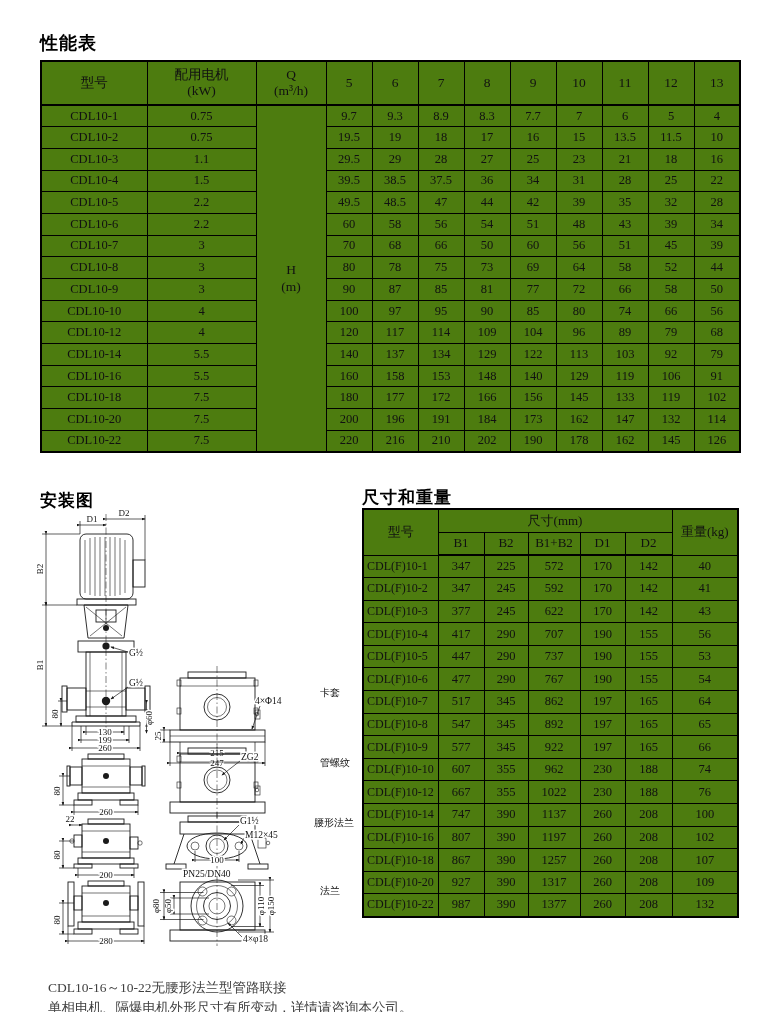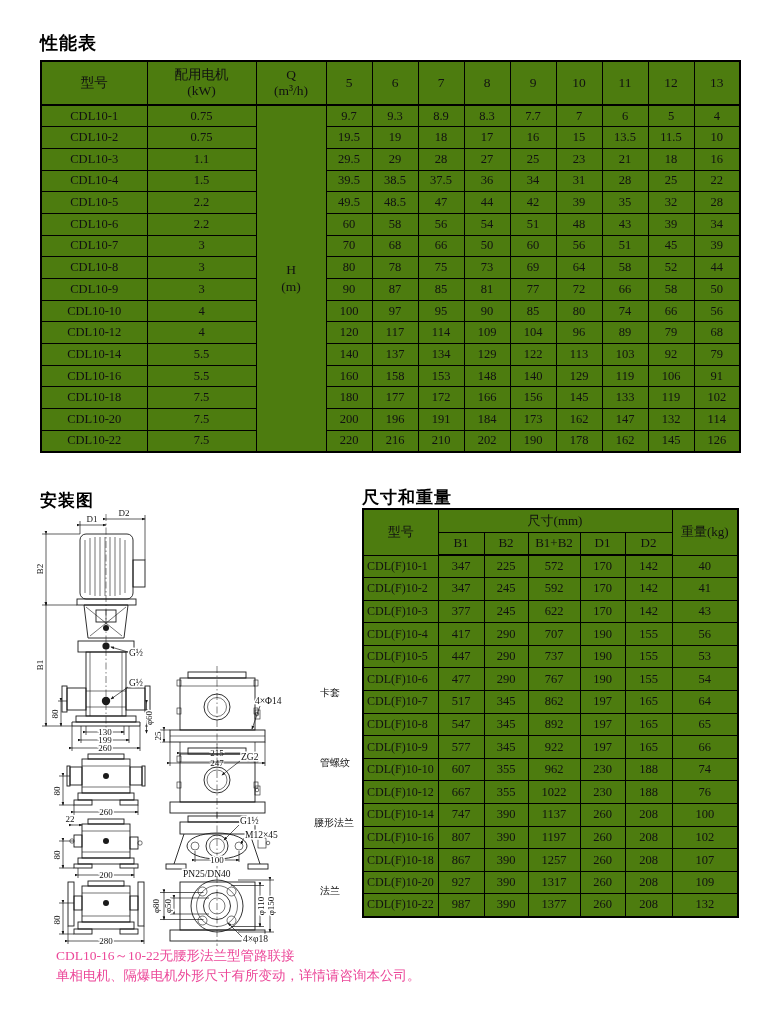--- a/index.html
+++ b/index.html
@@ -25,21 +25,21 @@
   .hdr-2line div { line-height:1.15; }
 
   
   #dim-table { position:absolute; left:362px; top:508px; width:377px; border:2px solid #000; }
   #dim-table thead th { height:23px; font-size:13px; }
   #dim-table thead tr:last-child th { border-bottom:2px solid #000; }
   #dim-table td { height:22.6px; font-size:12.5px; padding:0; }
   #dim-table td:first-child { text-align:left; padding-left:3px; font-size:12px; }
 
   
-  .footnote { position:absolute; left:56px; font-size:13.5px; color:#ec4899; }
+  .footnote { position:absolute; left:48px; font-size:13.5px; color:#404040;margin-top:32px; }
   #footnote-1 { top:947px; }
   #footnote-2 { top:967px; }
 
   
   #install-diagram { position:absolute; left:28px; top:504px; width:332px; height:446px; }
   .ln  { stroke:#1a1a1a; stroke-width:.9; fill:none; }
   .thin{ stroke:#1a1a1a; stroke-width:.6; fill:none; }
   .dim { stroke:#1a1a1a; stroke-width:.7; fill:none; }
   .cl  { stroke:#1a1a1a; stroke-width:.55; fill:none; stroke-dasharray:7 2.5 1.5 2.5; }
   .dk  { fill:#1a1a1a; stroke:none; }

